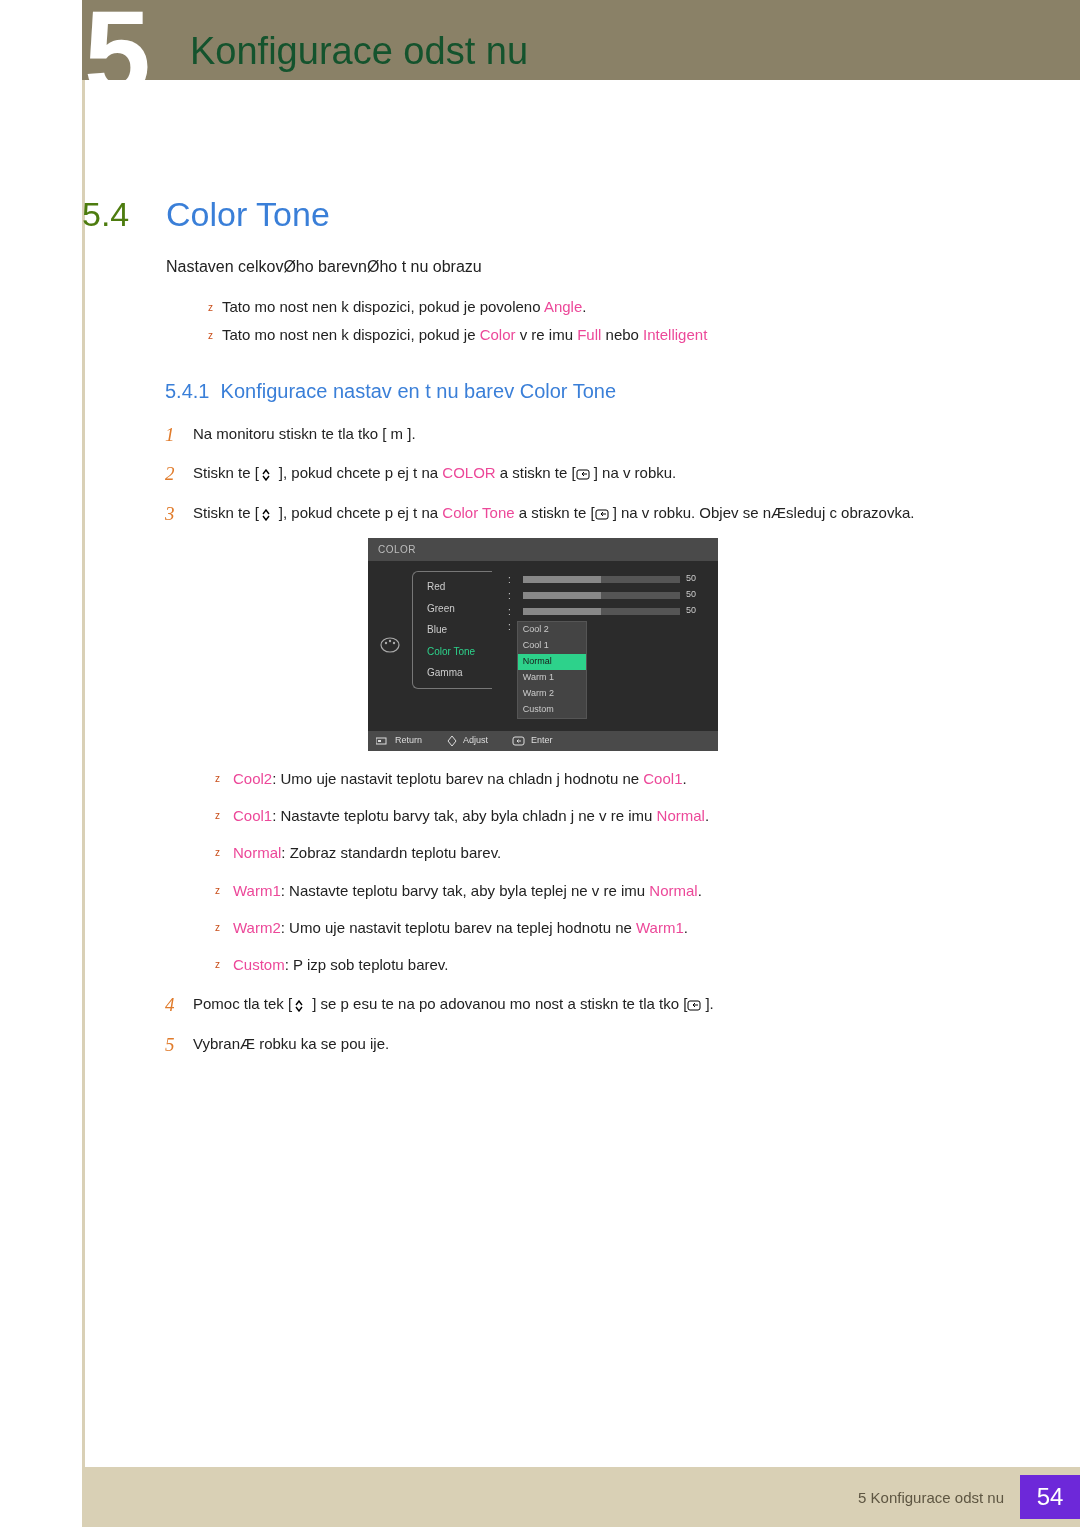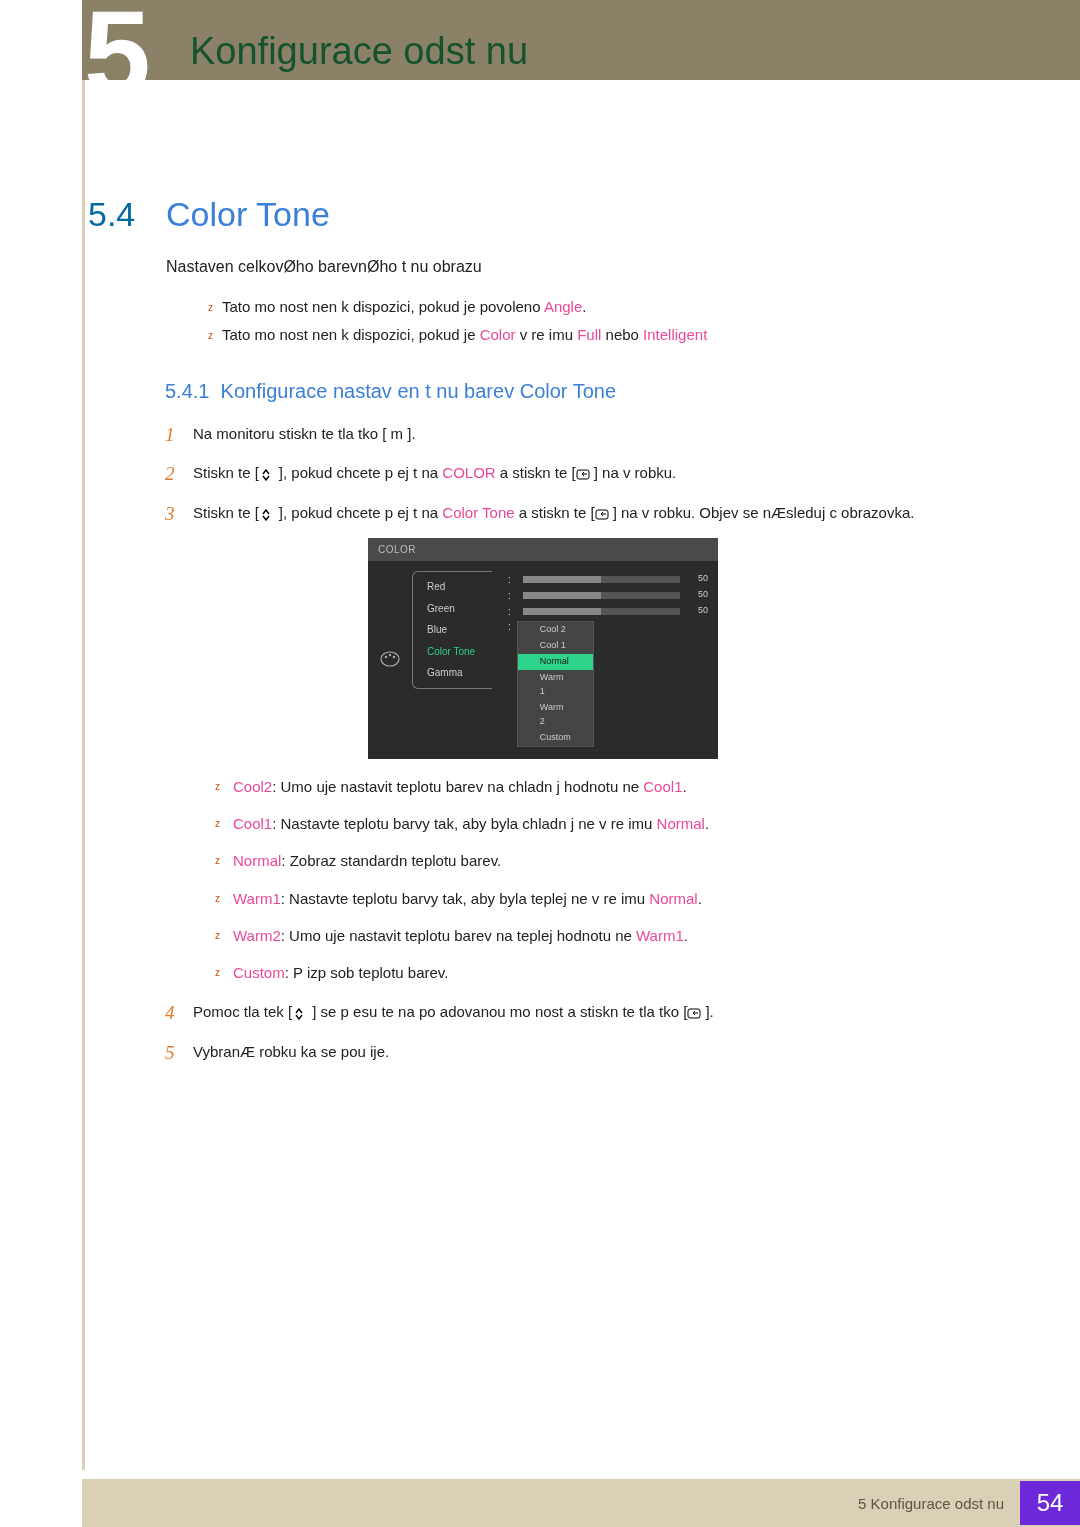--- a/index.html
+++ b/index.html
@@ -34,23 +34,23 @@
     color: #fff;
   }
   .chapter-title {
     position: absolute;
     left: 190px; top: 30px;
     font-size: 38px;
     color: #14532d;
   }
   .sec-num {
     position: absolute;
-    left: 88px; top: 195px;
+    left: 82px; top: 195px;
     font-size: 34px;
-    color: #0369a1;
+    color: #4d7c0f;
     font-weight: 400;
   }
   .sec-title {
     position: absolute;
     left: 166px; top: 195px;
     font-size: 34px;
     color: #3a7fd8;
     font-weight: 400;
   }
   .intro-text {
@@ -131,27 +131,27 @@
     border-bottom: 1px solid #777;
     padding: 4px 0 4px 14px;
     border-radius: 6px 0 0 6px;
   }
   .osd-menu .mi { padding: 3px 0; font-size: 10px; color:#ccc; }
   .osd-menu .mi.hi { color: #2dd28b; }
   .osd-right { flex: 1; }
   .slider-row { display:flex; align-items:center; gap:6px; height:16px; }
   .slider-track { flex:1; height:7px; background:#555; position:relative; }
   .slider-fill { position:absolute; left:0; top:0; bottom:0; background:#888; }
-  .slider-val { width: 22px; text-align:right; color:#ccc; font-size:9px;}
+  .slider-val { width: 22px; text-align:left; color:#ccc; font-size:9px;}
   .dd {
     margin-top: 2px;
     border: 1px solid #555;
     background: #444;
   }
-  .dd .opt { padding: 1px 22px; font-size: 9px; color:#ccc; }
+  .dd .opt { padding: 1px 5px; font-size: 9px; color:#ccc; }
   .dd .opt.sel { background: #2dd28b; color:#1a1a1a; }
   .osd-foot {
     background:#4a4a4a;
     display:flex; align-items:center;
     padding: 3px 8px;
     gap: 24px;
     font-size: 9px;
     color:#ddd;
   }
   .osd-foot .grp { display:flex; align-items:center; gap:5px; }
@@ -159,21 +159,21 @@
   .tone-list .ti {
     position: relative;
     padding-left: 20px;
     margin-bottom: 14px;
     font-size: 15px;
   }
   .tone-list .ti .z-dot { left: 2px; top:4px; }
   
   .footer-bar {
     position: absolute;
-    left: 82px; right:0; bottom: 0; height: 48px;
+    left: 82px; right:0; bottom: 0; height: 60px;
     background: #d9d0b5;
     display:flex; align-items:center; justify-content:flex-end;
     padding-right: 0;
   }
   .footer-bar .label { font-size: 15px; color: #5e5642; margin-right: 16px; }
   .footer-bar .pagebox {
     width: 60px; height: 44px; background:#6d28d9;
     display:flex; align-items:center; justify-content:center;
     color:#fff; font-size: 24px;
   }
@@ -287,20 +287,42 @@
               <div class="opt">Cool 2</div>
               <div class="opt">Cool 1</div>
               <div class="opt sel">Normal</div>
               <div class="opt">Warm 1</div>
               <div class="opt">Warm 2</div>
               <div class="opt">Custom</div>
             </div>
           </div>
         </div>
       </div>
+      <div class="osd-foot">
+        <div class="grp">
+            <svg width="14" height="10">
+              <rect x="0" y="2" width="10" height="6" fill="none" stroke="#ddd"></rect>
+              <rect x="2" y="4" width="3" height="2" fill="#ddd"></rect>
+            </svg>
+            <span>Return</span>
+          </div>
+        <div class="grp">
+            <svg width="12" height="12">
+              <path d="M6 1 L10 6 L6 11 L2 6 Z" fill="none" stroke="#ddd"></path>
+            </svg>
+            <span>Adjust</span>
+          </div>
+        <div class="grp">
+            <svg width="14" height="10">
+              <rect x="1" y="1" width="11" height="8" rx="2" fill="none" stroke="#ddd"></rect>
+              <path d="M9 5 h-4 m0 0 l1.5 -1.5 m-1.5 1.5 l1.5 1.5" stroke="#ddd" fill="none"></path>
+            </svg>
+            <span>Enter</span>
+          </div>
+      </div>
     </div>
 
     
     <div class="tone-list">
       <div class="ti"><span class="z-dot">z</span><span class="hl">Cool2</span><span>: Umo  uje nastavit teplotu barev na chladn j   hodnotu ne  </span><span class="hl">Cool1</span>.</div>
       <div class="ti"><span class="z-dot">z</span><span class="hl">Cool1</span><span>: Nastavte teplotu barvy tak, aby byla chladn j   ne  v re imu </span><span class="hl">Normal</span>.</div>
       <div class="ti"><span class="z-dot">z</span><span class="hl">Normal</span><span>: Zobraz  standardn  teplotu barev.</span></div>
       <div class="ti"><span class="z-dot">z</span><span class="hl">Warm1</span><span>: Nastavte teplotu barvy tak, aby byla teplej   ne  v re imu </span><span class="hl">Normal</span>.</div>
       <div class="ti"><span class="z-dot">z</span><span class="hl">Warm2</span><span>: Umo  uje nastavit teplotu barev na teplej   hodnotu ne  </span><span class="hl">Warm1</span>.</div>
       <div class="ti"><span class="z-dot">z</span><span class="hl">Custom</span><span>: P izp sob  teplotu barev.</span></div>

